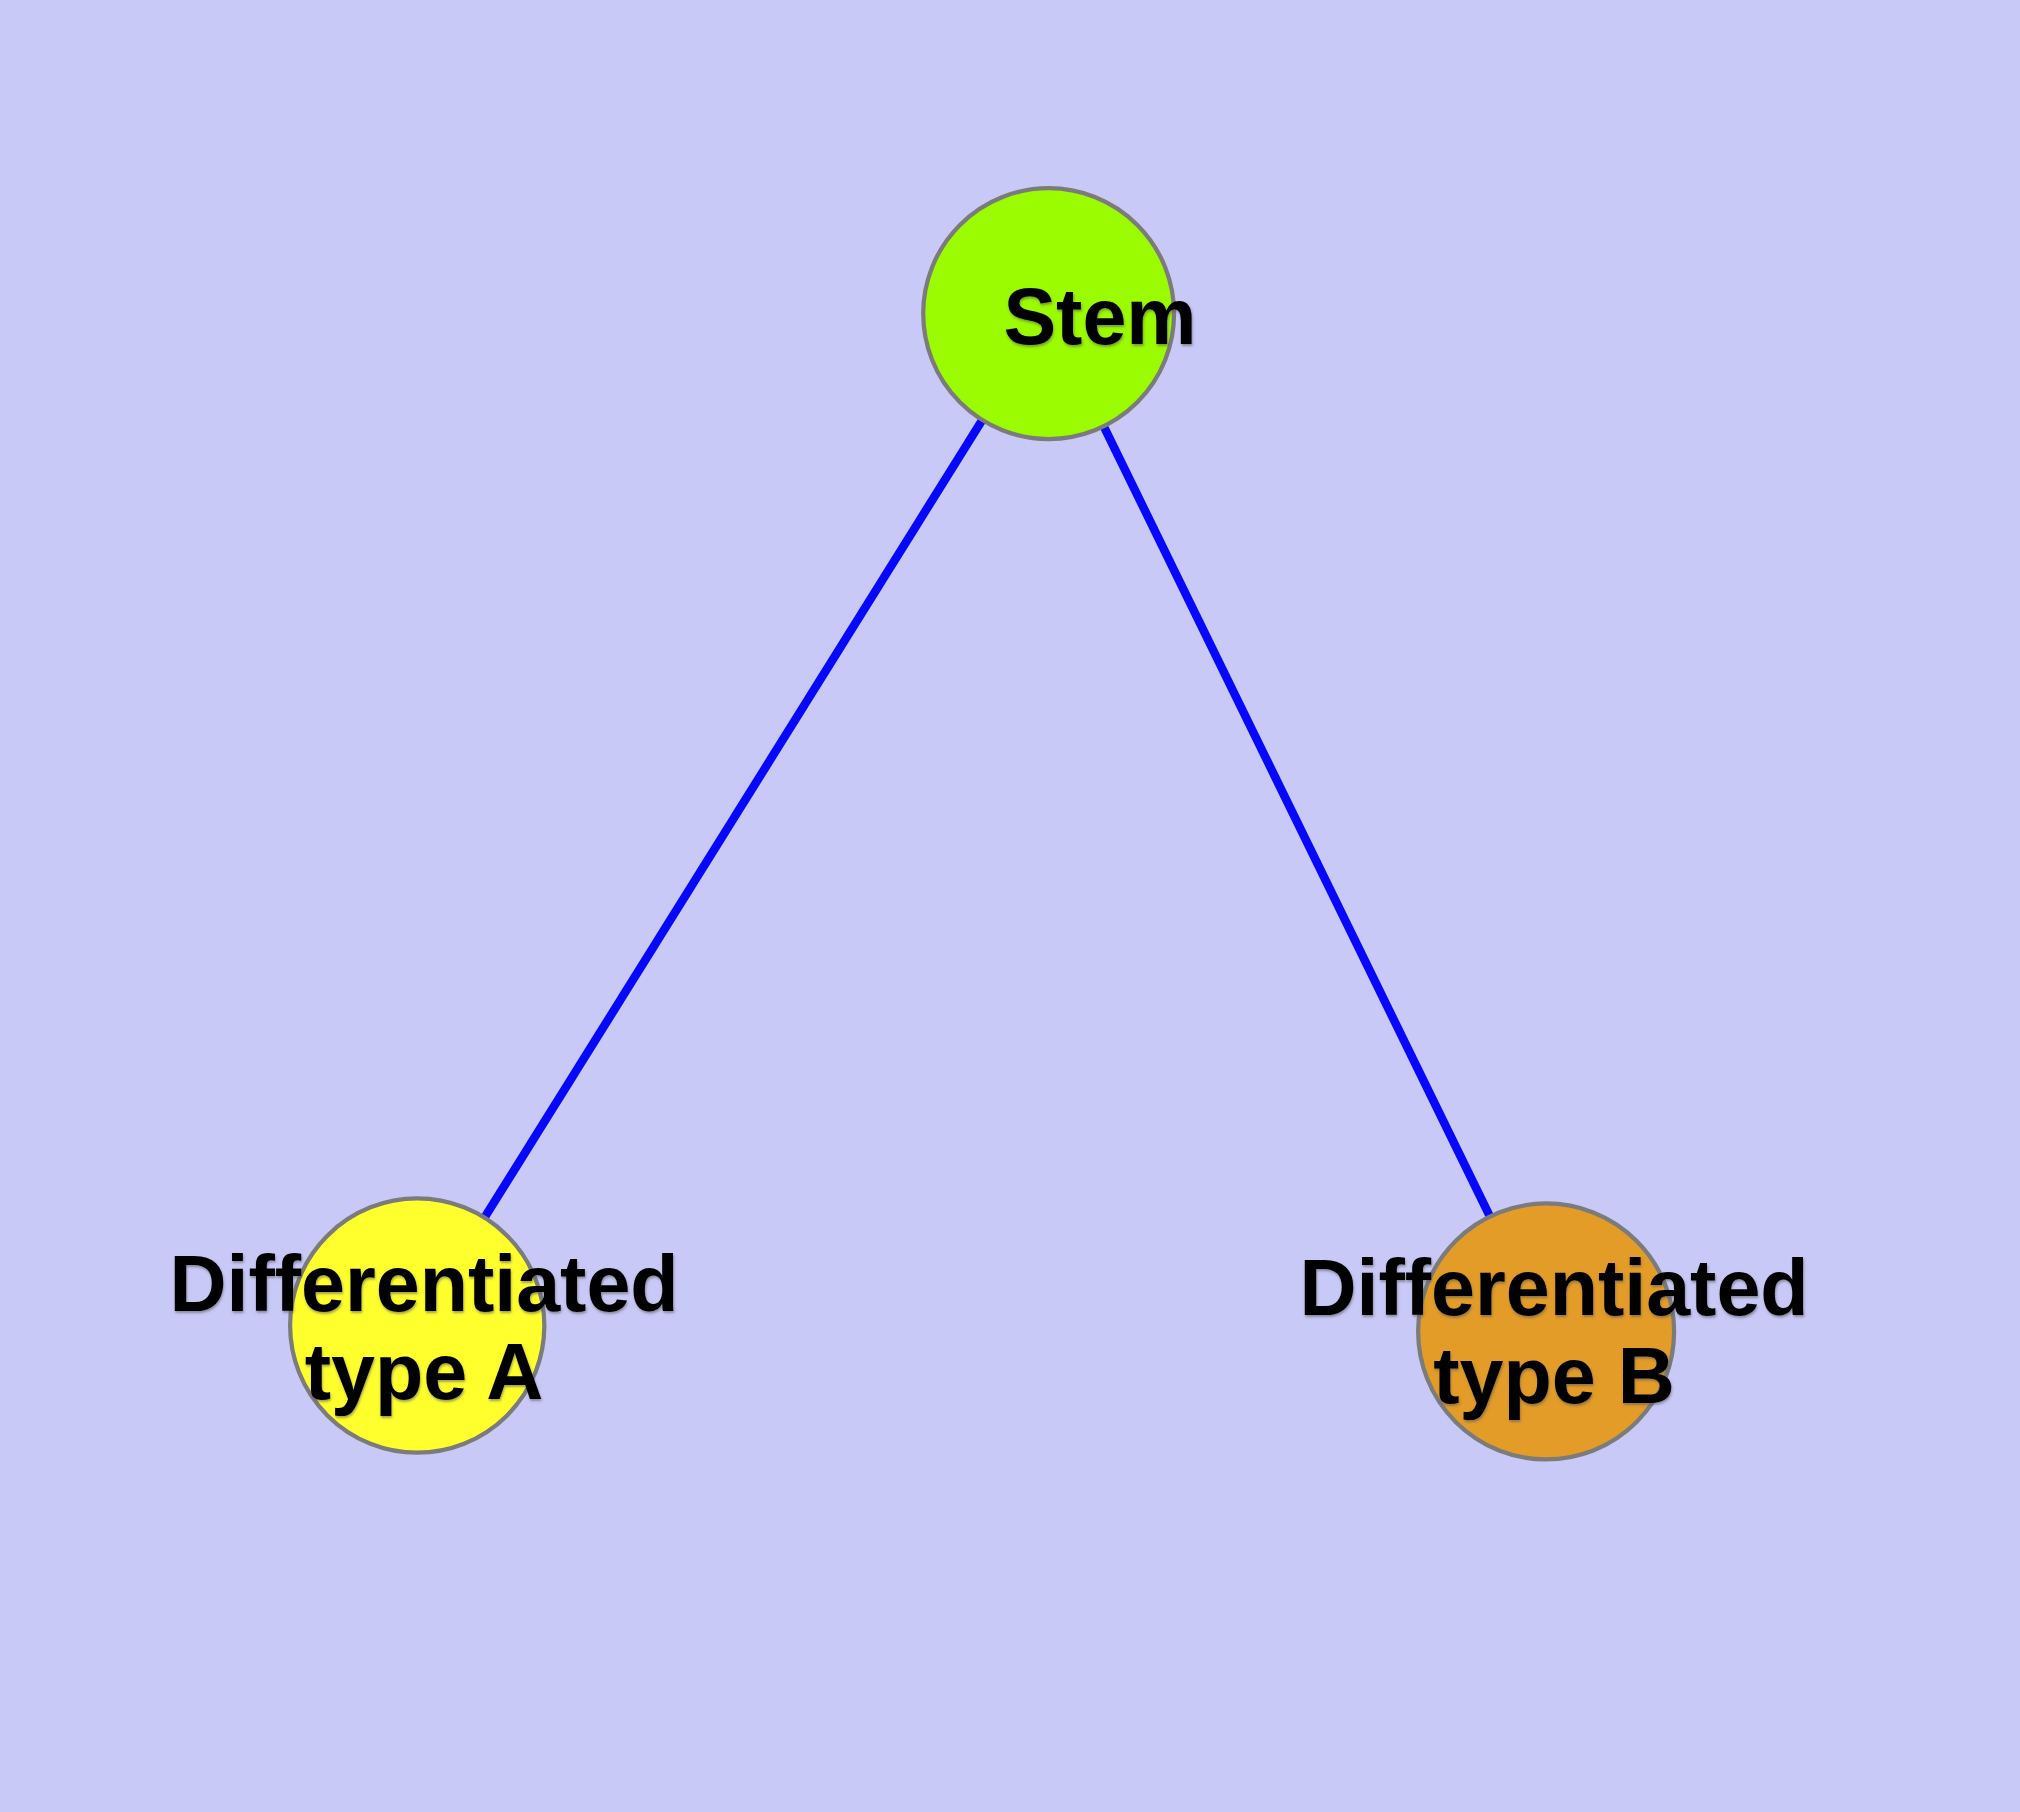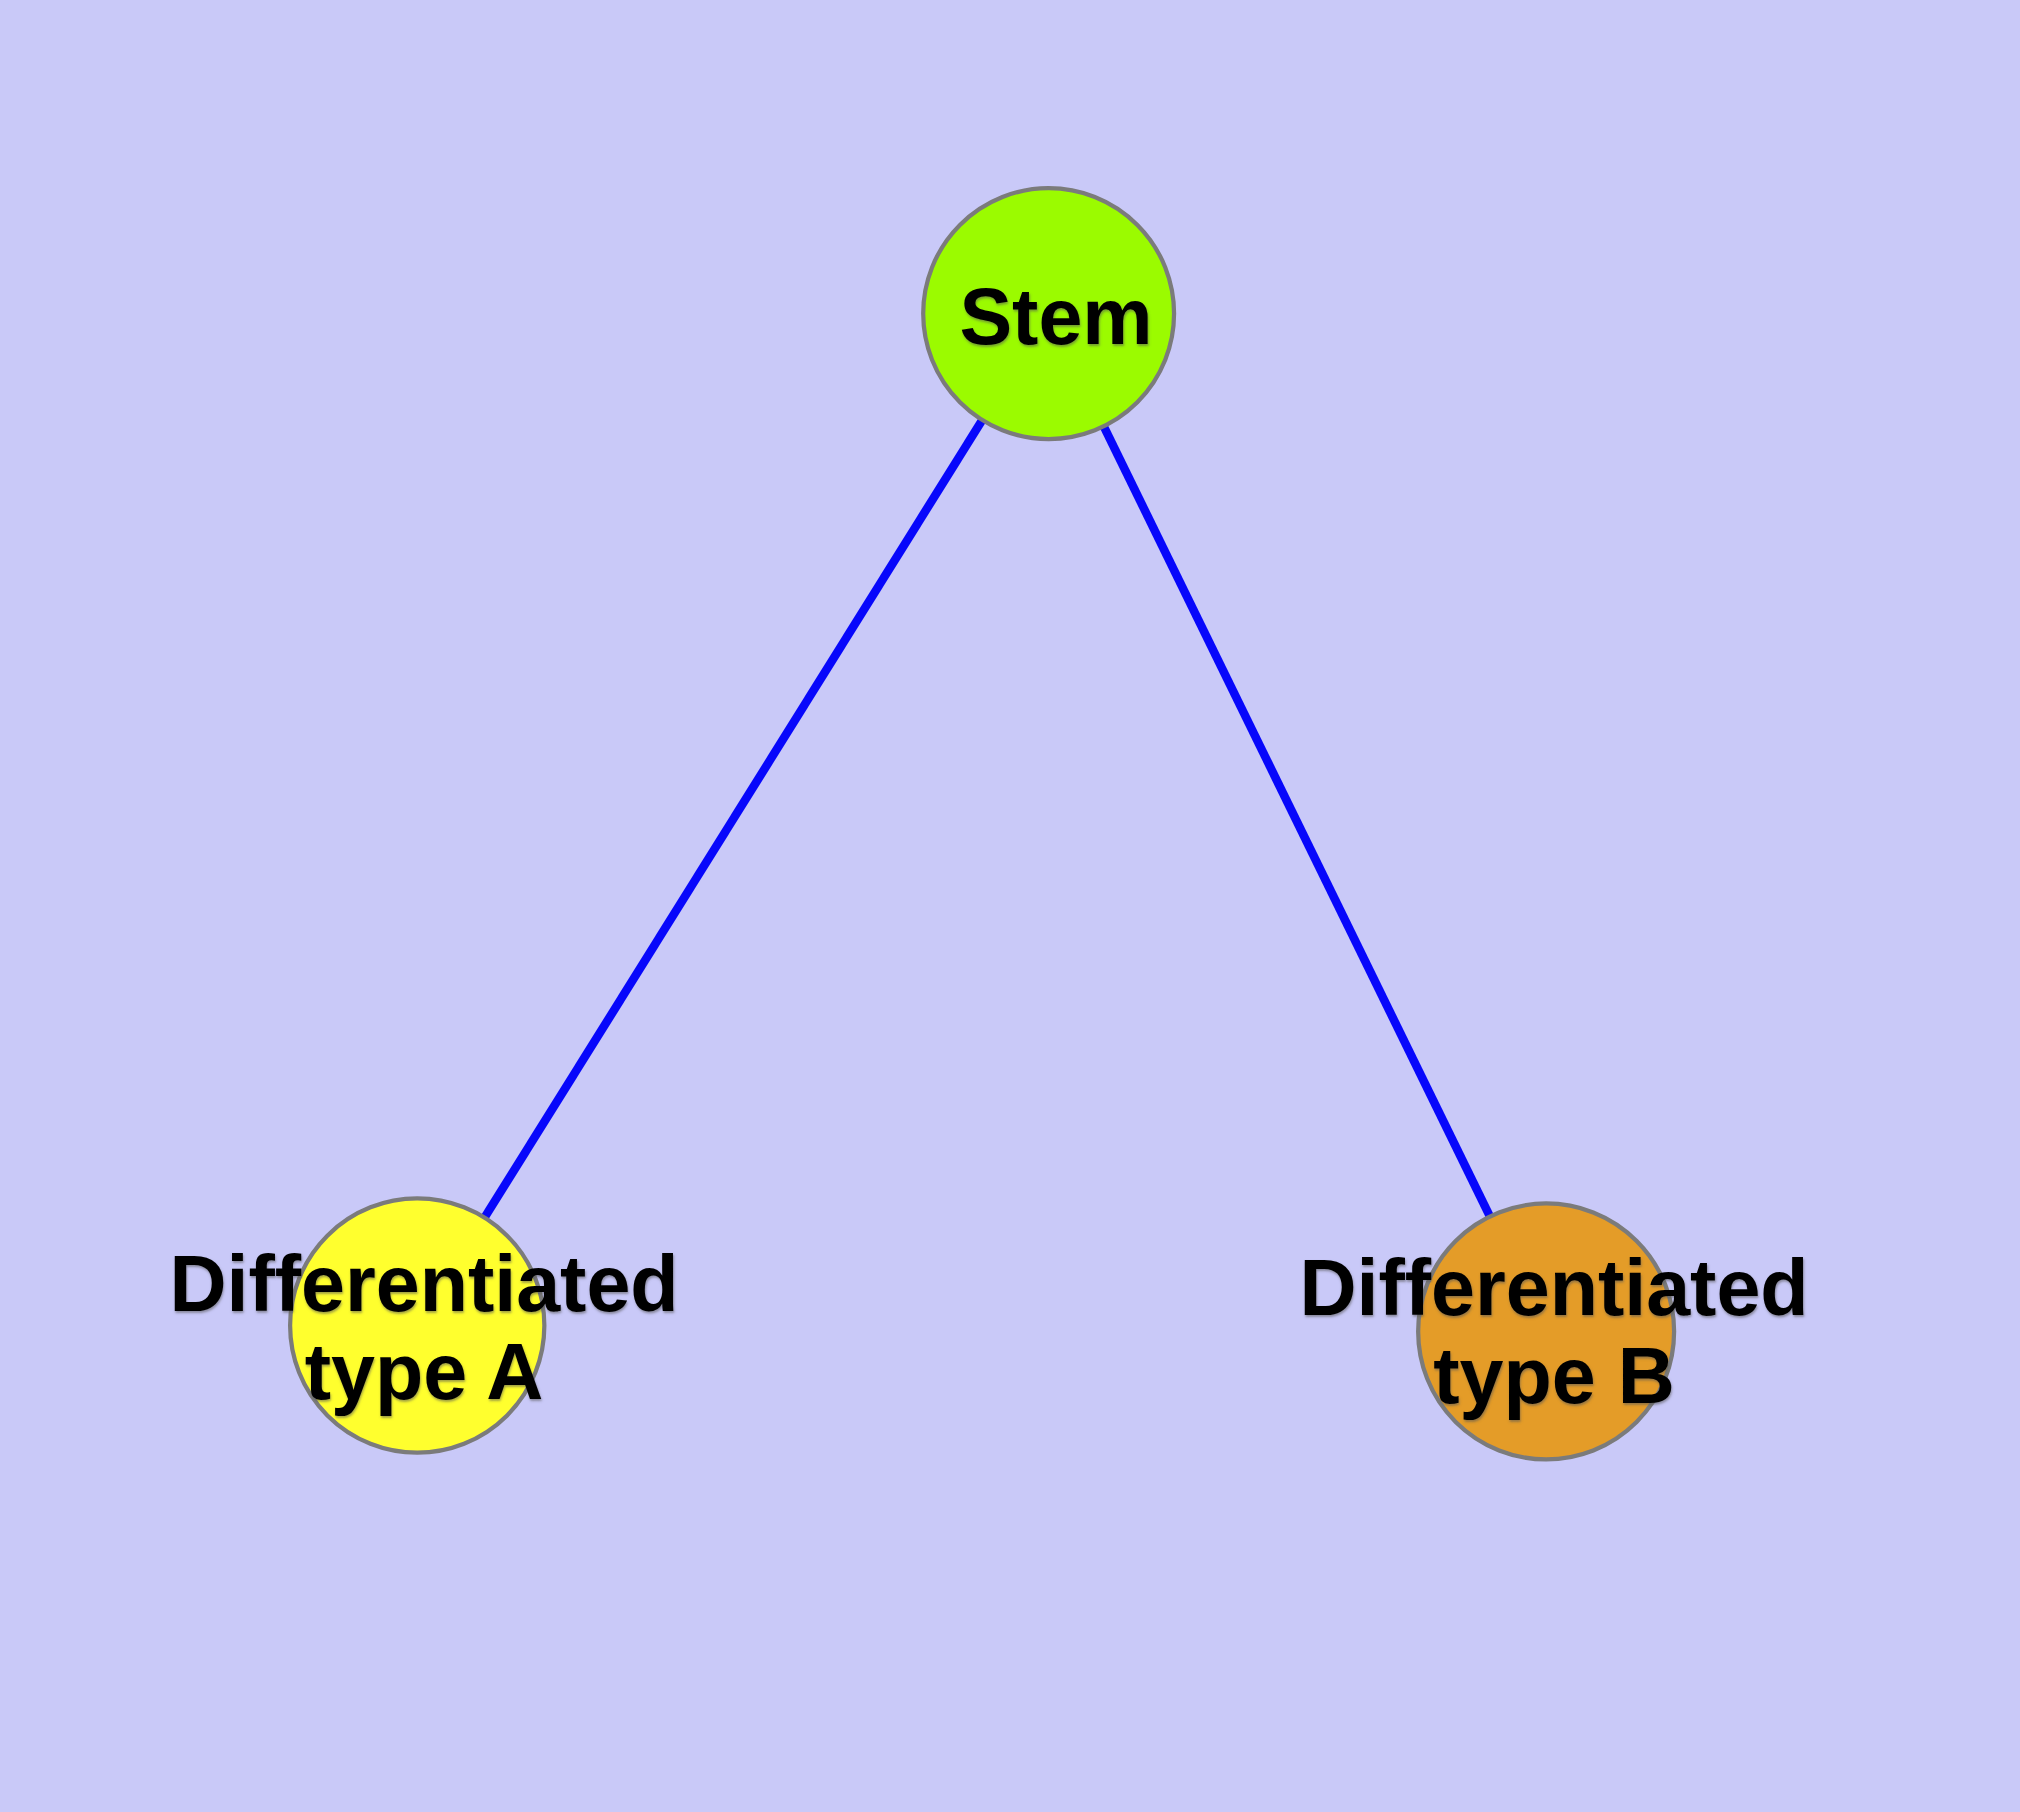--- a/index.html
+++ b/index.html
@@ -29,21 +29,21 @@
     position: absolute;
     transform: translate(-50%, -50%);
     font-weight: bold;
     font-size: 79px;
     line-height: 1.12;
     text-align: center;
     white-space: pre-line;
     letter-spacing: 0px;
     text-shadow: 0.8px 2.5px 2.5px rgba(85, 85, 85, 0.55);
   }
-  .node-label.stem   { left: 1056px; top: 317px;  }
+  .node-label.stem   { left: 1100px; top: 317px;  }
   .node-label.type-a { left: 424px;  top: 1328px; }
   .node-label.type-b { left: 1554px; top: 1332px; }
 </style>
 </head>
 <body style="background: rgb(201, 201, 248);">
 
 <div class="stage">
   <svg width="2021" height="1812" viewBox="0 0 2384 2138">
 
     <rect x="0" y="0" width="2384" height="2138" fill="#C9C9F8"></rect>

